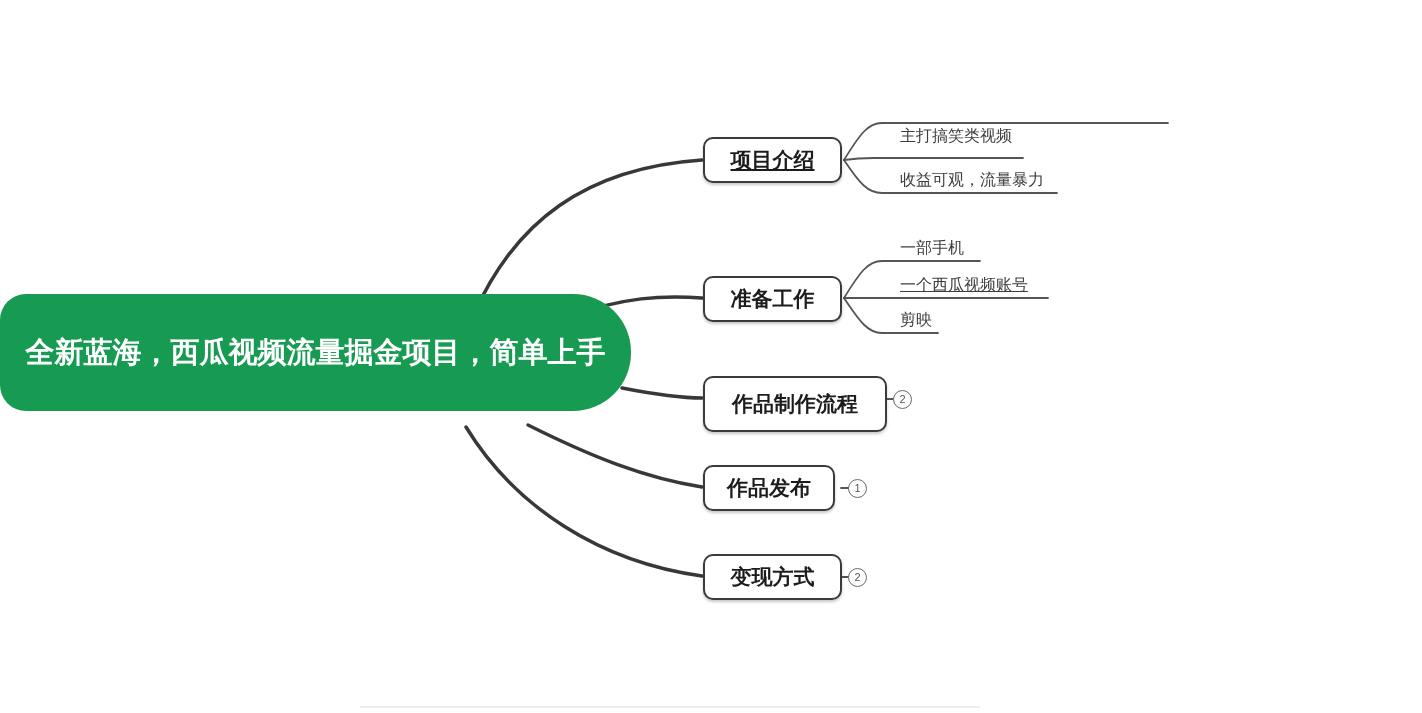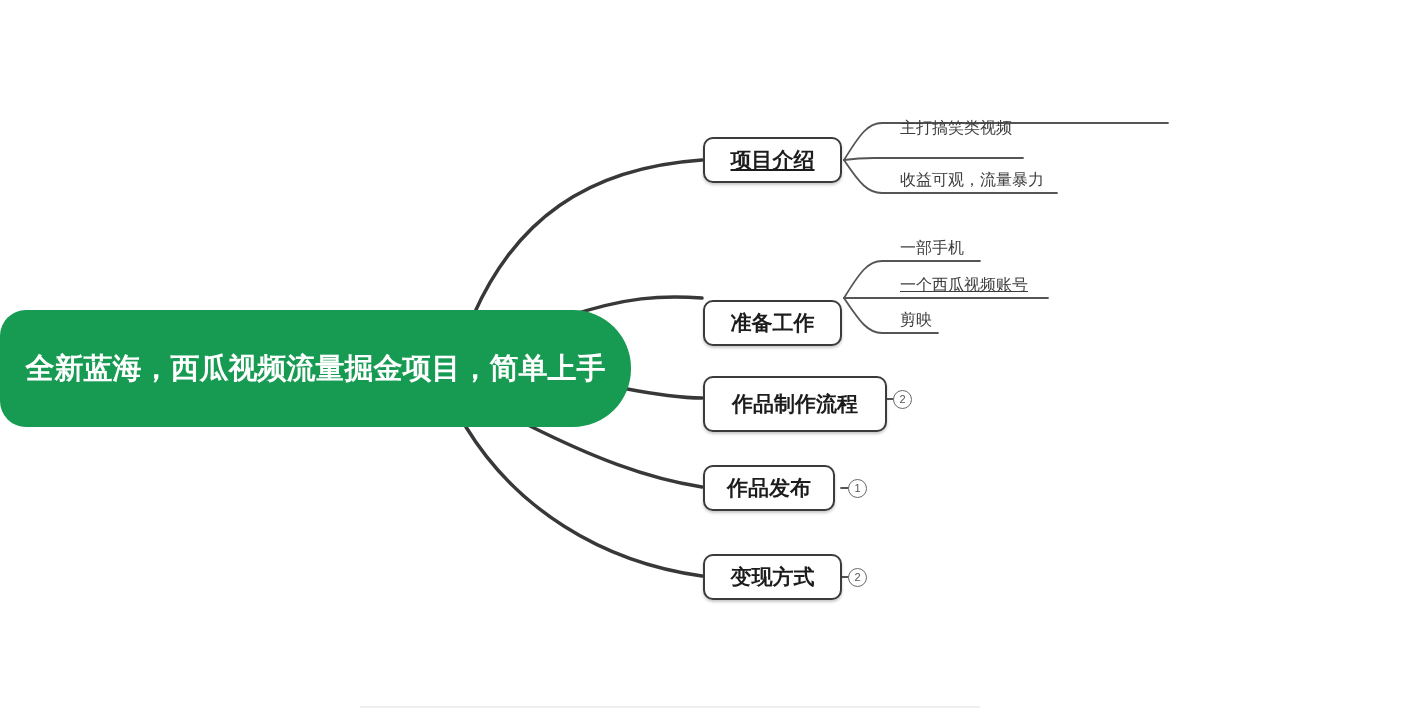--- a/index.html
+++ b/index.html
@@ -10,21 +10,21 @@
     overflow:hidden;
     font-family:"Liberation Sans","DejaVu Sans",sans-serif;
   }
   #connectors{
     position:absolute;left:0;top:0;width:1422px;height:713px;
     pointer-events:none;
   }
   
   .central{
     position:absolute;
-    left:0;top:310px;
+    left:0;top:294px;
     width:631px;height:117px;
     background:#179a51;
     border-radius:26px 58px 58px 26px;
     display:flex;flex-direction:column;
     align-items:center;justify-content:center;
     color:#ffffff;
     font-weight:700;
     font-size:29px;
     line-height:45px;
     text-align:center;
@@ -39,21 +39,21 @@
     border-radius:10px;
     box-sizing:border-box;
     display:flex;align-items:center;justify-content:center;
     font-weight:700;
     font-size:21px;
     color:#1c1c1c;
     white-space:nowrap;
     box-shadow:0 2px 3px rgba(0,0,0,0.22);
   }
   .topic.b1{left:703px;top:137px;width:139px;height:46px;text-decoration:underline;}
-  .topic.b2{left:703px;top:276px;width:139px;height:46px;margin-top:24px;}
+  .topic.b2{left:703px;top:276px;width:139px;height:46px;}
   .topic.b3{left:703px;top:376px;width:184px;height:56px;}
   .topic.b4{left:703px;top:465px;width:132px;height:46px;}
   .topic.b5{left:703px;top:554px;width:139px;height:46px;}
   
   .badge{
     position:absolute;
     width:19px;height:19px;
     border:1.5px solid #6a6a6a;
     border-radius:50%;
     box-sizing:border-box;
@@ -69,21 +69,21 @@
   
   .subtopic{
     position:absolute;
     left:900px;
     font-size:16px;
     color:#3d3d3d;
     white-space:nowrap;
     line-height:20px;
   }
   .s1a{top:100px;}
-  .s1b{top:118px;}
+  .s1b{top:126px;}
   .s1c{top:170px;}
   .s2a{top:238px;}
   .s2b{top:275px;text-decoration:underline;}
   .s2c{top:310px;}
   .bottom-divider{
     position:absolute;
     left:360px;top:706px;
     width:620px;height:2px;
     background:#eeeeee;
   }

